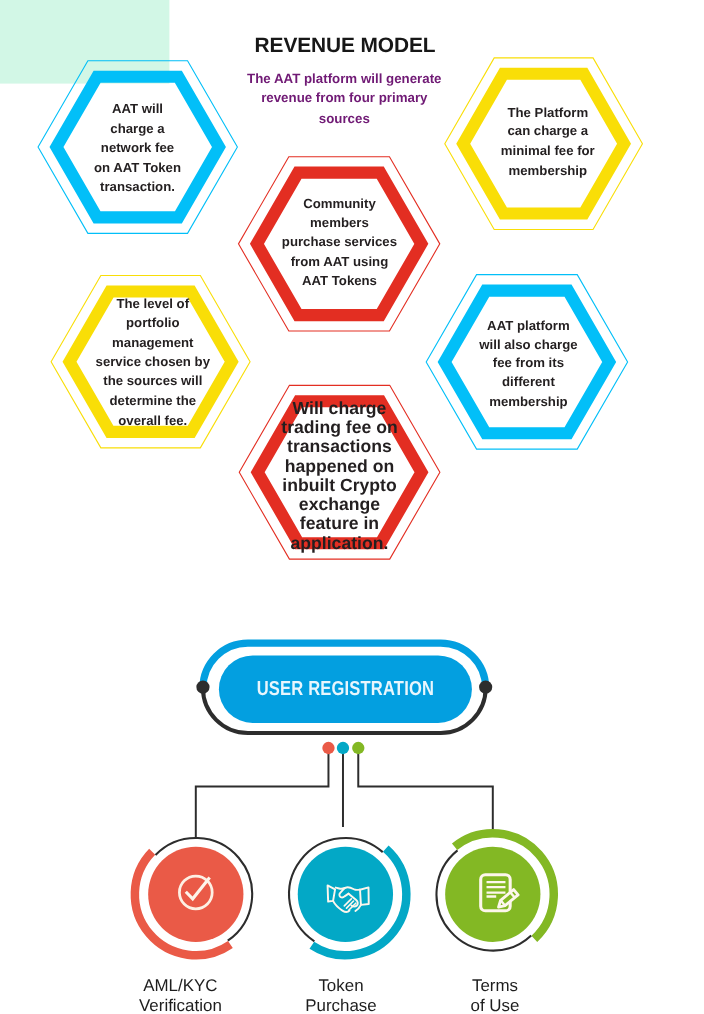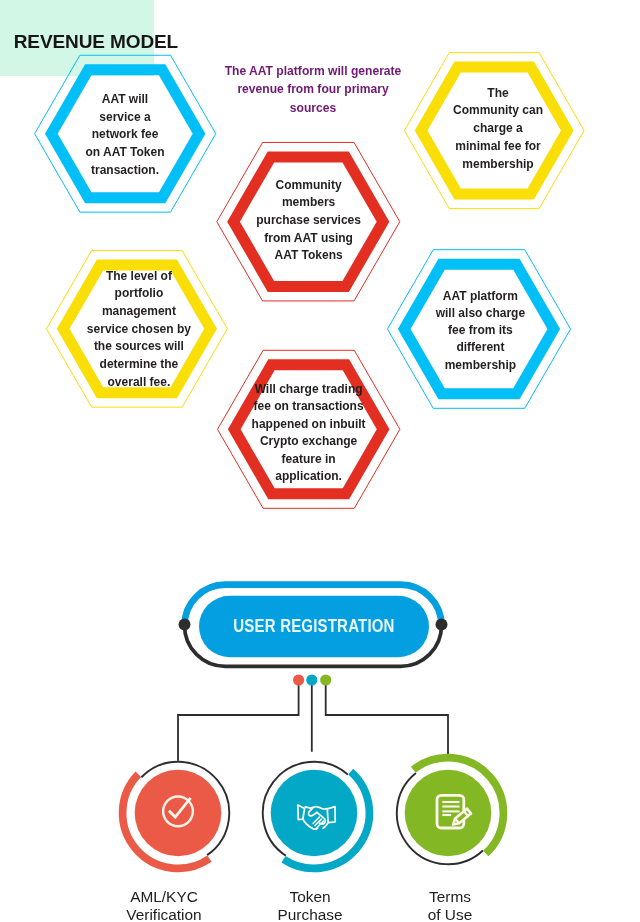--- a/index.html
+++ b/index.html
@@ -3,21 +3,21 @@
 <meta charset="utf-8">
 <title>Revenue Model Infographic</title>
 <style>
   html,body{margin:0;padding:0;background:#ffffff;}
   body{width:640px;height:922px;overflow:hidden;
        font-family:"Liberation Sans",sans-serif;
        -webkit-font-smoothing:antialiased;}
   #stage{position:relative;width:640px;height:922px;background:#fff;overflow:hidden;}
   svg{display:block;}
   #accent-rect{position:absolute;left:0;top:0;width:154px;height:76px;background:#d2f7e6;}
-  #title{position:absolute;left:13.7px;top:31px;width:600px;
+  #title{position:absolute;left:13.7px;top:31px;width:600px;text-align:center;
          font-weight:bold;font-size:19px;letter-spacing:-0.1px;color:#171717;
          line-height:22px;}
   #subtitle{position:absolute;left:125px;top:62px;width:376px;text-align:center;
             font-weight:bold;font-size:12.1px;line-height:18.3px;color:#701a75;
             white-space:pre-line;}
   .hex-text{position:absolute;text-align:center;font-weight:bold;
             font-size:12.4px;line-height:17.8px;color:#231f20;
             display:flex;align-items:center;justify-content:center;}
   #pill-label{position:absolute;left:199px;top:612.6px;width:230px;text-align:center;
               font-weight:bold;font-size:18.4px;letter-spacing:0.2px;color:#e8f6fd;
@@ -131,25 +131,25 @@
               </g>
             </g>
           </g>
         </g>
       </g>
   </svg>
 
   <div id="pill-label">USER REGISTRATION</div>
 
   <div id="node-labels"></div>
-<div class="hex-text" style="left: 84px; top: 56.85px; width: 82px; height: 156.9px; font-size: 12px; line-height: 17.8px;">AAT will service a network fee on AAT Token transaction.</div>
-    <div class="hex-text" style="left: 453px; top: 51.1px; width: 90px; height: 156px; font-size: 12px; line-height: 17.8px;">The Community can charge a minimal fee for membership</div>
+<div class="hex-text" style="left: 84px; top: 56.85px; width: 82px; height: 156.9px; font-size: 12px; line-height: 17.8px;">AAT will charge a network fee on AAT Token transaction.</div>
+    <div class="hex-text" style="left: 453px; top: 51.1px; width: 90px; height: 156px; font-size: 12px; line-height: 17.8px;">The Platform can charge a minimal fee for membership</div>
     <div class="hex-text" style="left: 255.1px; top: 141.65px; width: 107px; height: 158.5px; font-size: 12px; line-height: 17.7px;">Community members purchase services from AAT using AAT Tokens</div>
     <div class="hex-text" style="left: 83.9px; top: 251.25px; width: 110px; height: 156.7px; font-size: 12px; line-height: 17.7px;">The level of portfolio management service chosen by the sources will determine the overall fee.</div>
     <div class="hex-text" style="left: 433.9px; top: 251.5px; width: 93px; height: 158.6px; font-size: 12px; line-height: 17.3px;">AAT platform will also charge fee from its different membership</div>
-    <div class="hex-text" style="left: 249.6px; top: 354px; width: 118px; height: 158px; font-size: 12px; line-height: 17.5px;">Will charge trading fee on transactions happened on inbuilt Crypto exchange feature in application.</div>
+    <div class="hex-text" style="left: 249.6px; top: 354px; width: 118px; height: 158px; font-size: 16px; line-height: 17.5px;">Will charge trading fee on transactions happened on inbuilt Crypto exchange feature in application.</div>
     <div class="node-label" style="white-space: pre-line; left: 94px; top: 887.5px; width: 140px;">AML/KYC
 Verification</div>
     <div class="node-label" style="white-space: pre-line; left: 240px; top: 887.5px; width: 140px;">Token
 Purchase</div>
     <div class="node-label" style="white-space: pre-line; left: 380px; top: 887.5px; width: 140px;">Terms
 of Use</div>
   </div>
 
 </body></html>

